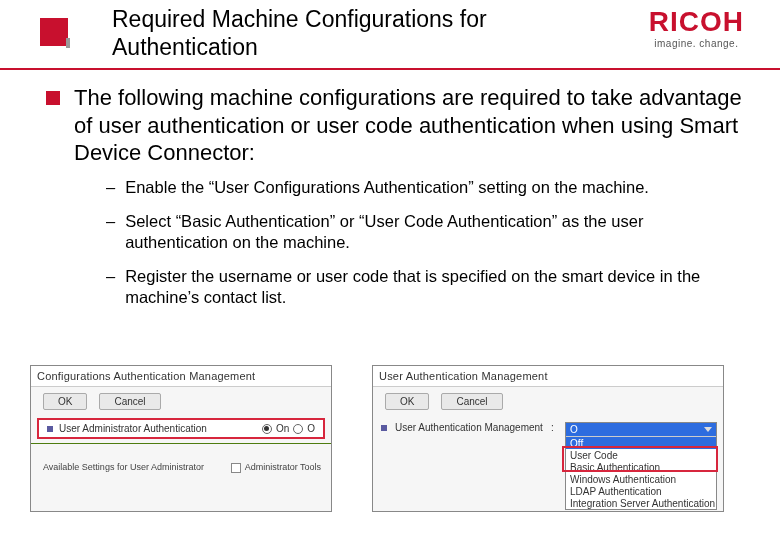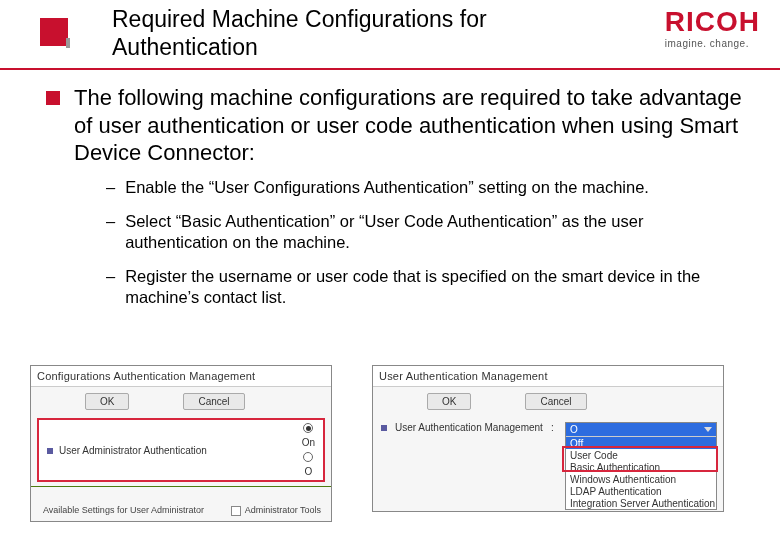--- a/index.html
+++ b/index.html
@@ -45,23 +45,23 @@
     position: absolute;
     left: 112px;
     top: 6px;
     width: 470px;
     font-size: 23px;
     font-weight: 400;
     line-height: 1.2;
   }
   .logo {
     position: absolute;
-    right: 20px;
+    right: 36px;
     top: 8px;
-    text-align: left;
+    text-align: center;
   }
   .logo-word {
     font-family: Arial, sans-serif;
     font-weight: 800;
     font-size: 28px;
     letter-spacing: 1px;
     color: #c8102e;
     line-height: 1;
   }
   .logo-tag {
@@ -132,21 +132,20 @@
     gap: 12px;
     padding: 6px 12px;
   }
   .btn {
     background: #e9e9e9;
     border: 1px solid #aaa;
     border-radius: 2px;
     padding: 2px 14px;
     font-size: 10px;
     cursor: pointer;
-    margin-left: 42px;
   }
   
   .panelA { width: 300px; }
   .panelA .rowline {
     display: flex;
     align-items: center;
     justify-content: space-between;
     margin: 2px 6px 4px 6px;
     padding: 3px 8px;
     border: 2px solid #d7263d;
@@ -159,21 +158,20 @@
     width: 6px; height: 6px;
     background: #5a5aa0;
     margin-right: 6px;
     vertical-align: middle;
   }
   .panelA .radios {
     display: flex;
     align-items: center;
     gap: 4px;
     font-size: 10px;
-    flex-direction: column;
   }
   .panelA .radio {
     width: 8px; height: 8px;
     border: 1px solid #666;
     border-radius: 50%;
     display: inline-block;
     position: relative;
   }
   .panelA .radio.sel::after {
     content: "";

